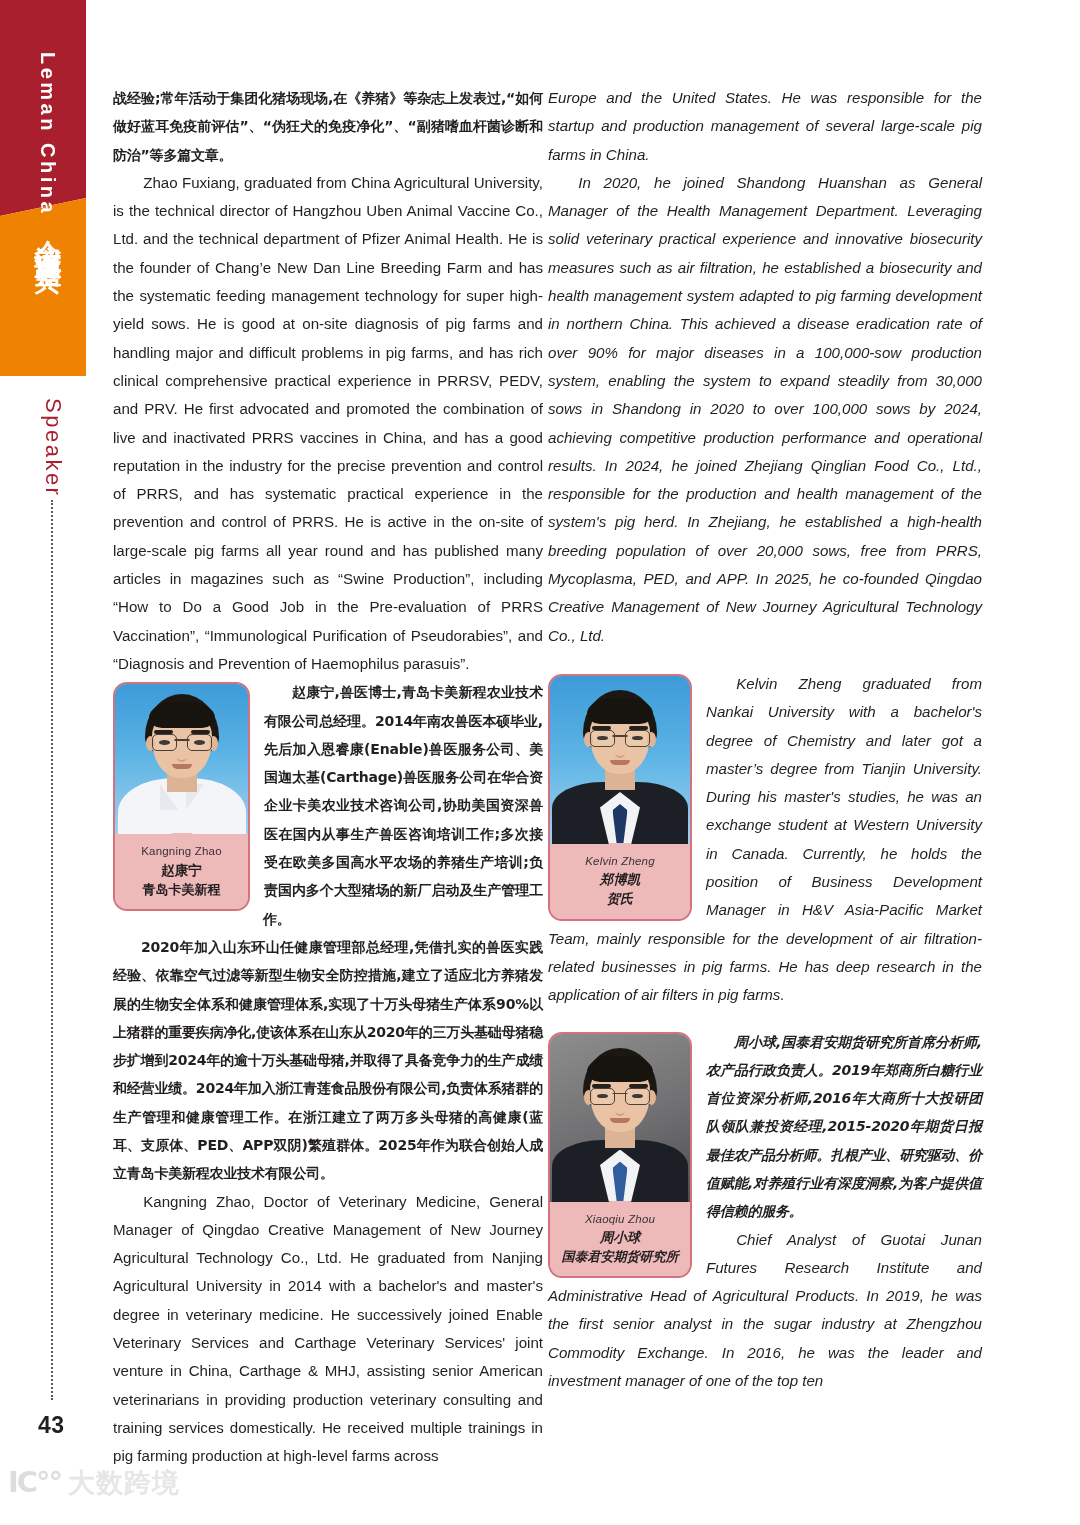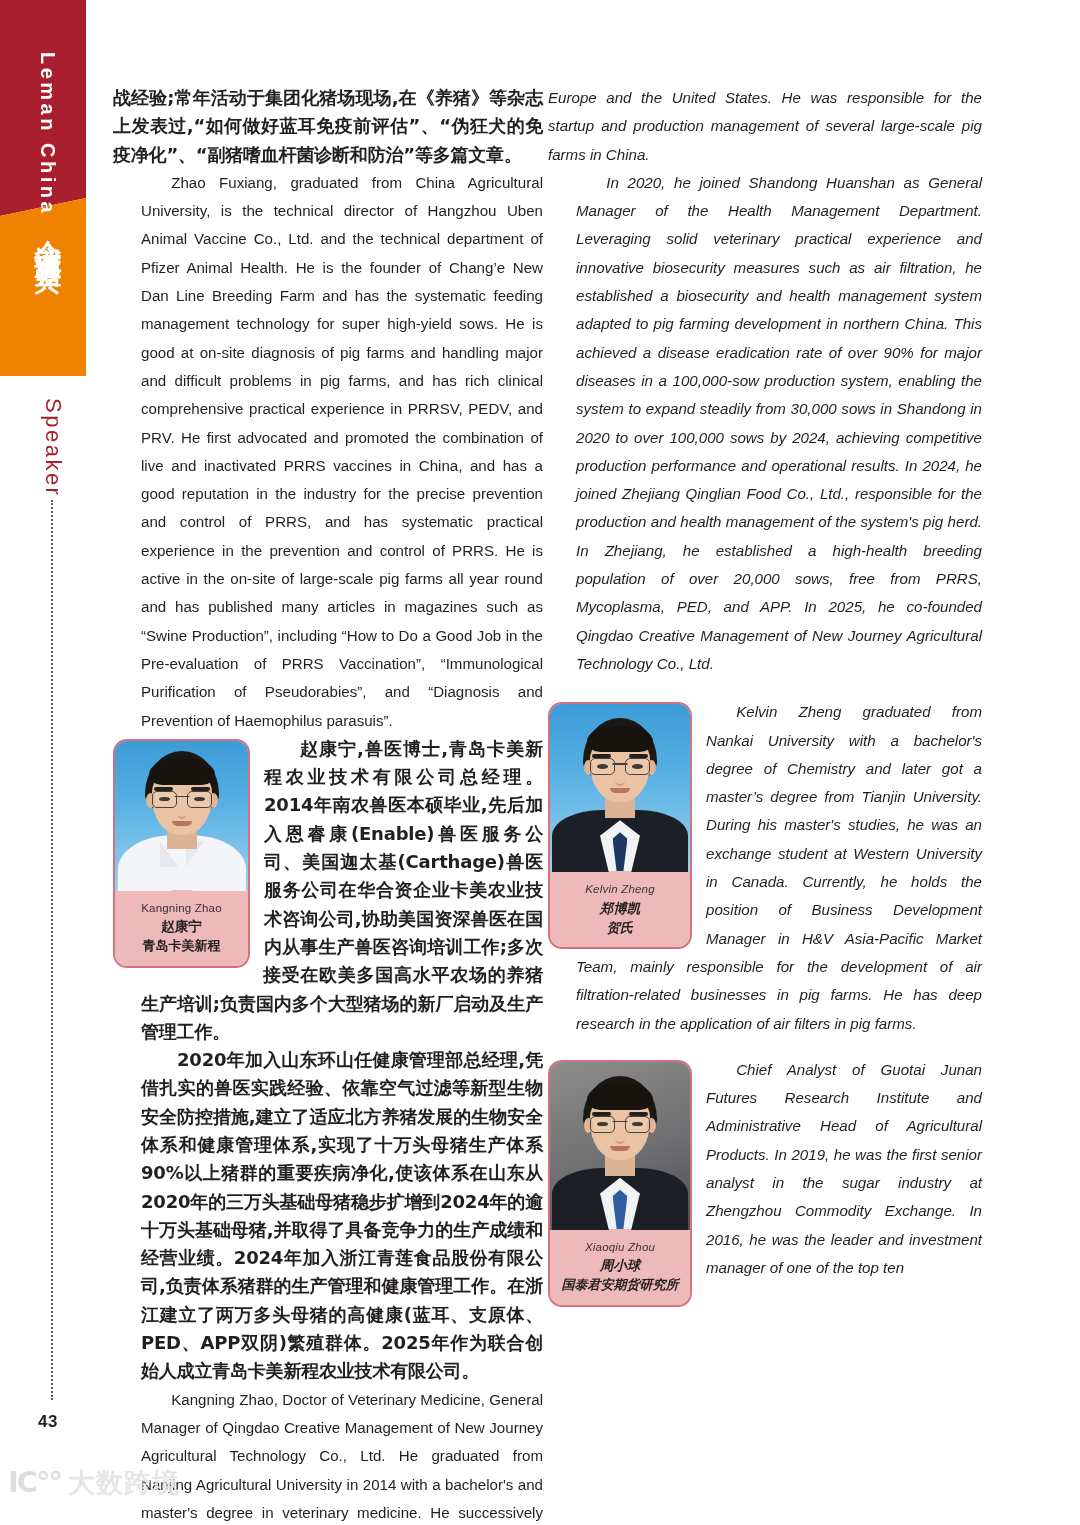--- a/index.html
+++ b/index.html
@@ -76,21 +76,21 @@
     left: 51px;
     top: 500px;
     width: 0;
     height: 900px;
     border-left: 2px dotted #58585a;
   }
   .pagenum {
     position: absolute;
     left: 38px;
     top: 1412px;
-    font-size: 17px;
+    font-size: 23px;
     font-weight: bold;
     color: #231f20;
     letter-spacing: 0.5px;
   }
 
   
   .col {
     position: absolute;
     top: 84px;
     width: 430px;
@@ -101,25 +101,25 @@
     text-justify: inter-word;
   }
   .col-left  { left: 113px; }
   .col-right { left: 548px; width: 434px; font-style: italic; }
 
   p.para {
     margin: 0;
     text-align: justify;
     text-justify: inter-word;
   }
-  p.para.indent { text-indent: 2em; margin-left: 28px; }
+  p.para.indent { text-indent: 2em; }
   p.cn {
     font-family: "DejaVu Sans", "Liberation Sans", sans-serif;
     font-weight: bold;
-    font-size: 18px;
+    font-size: 14px;
     line-height: 28.3px;
     letter-spacing: -0.2px;
   }
   p.en {
     font-size: 15.1px;
     line-height: 28.3px;
   }
 
   
   .photo-card {
@@ -460,20 +460,21 @@
           <div class="p-mouth" style="top:84px"></div>
         </div>
         <div class="caption">
           <div class="notch"></div>
           <div class="cap-en">Xiaoqiu Zhou</div>
           <div class="cap-cn1">周小球</div>
           <div class="cap-cn2">国泰君安期货研究所</div>
         </div>
       </div>
 
+      <p class="para cn indent">周小球,国泰君安期货研究所首席分析师,农产品行政负责人。2019年郑商所白糖行业首位资深分析师,2016年大商所十大投研团队领队兼投资经理,2015-2020年期货日报最佳农产品分析师。扎根产业、研究驱动、价值赋能,对养殖行业有深度洞察,为客户提供值得信赖的服务。</p>
       <p class="para en indent">Chief Analyst of Guotai Junan Futures Research Institute and Administrative Head of Agricultural Products. In 2019, he was the first senior analyst in the sugar industry at Zhengzhou Commodity Exchange. In 2016, he was the leader and investment manager of one of the top ten</p>
     </div>
   </div>
 
   <div class="watermark">
     <span class="wm-mark">IC°°</span>
     <span class="wm-text">大数跨境</span>
   </div>
 
 </div>

